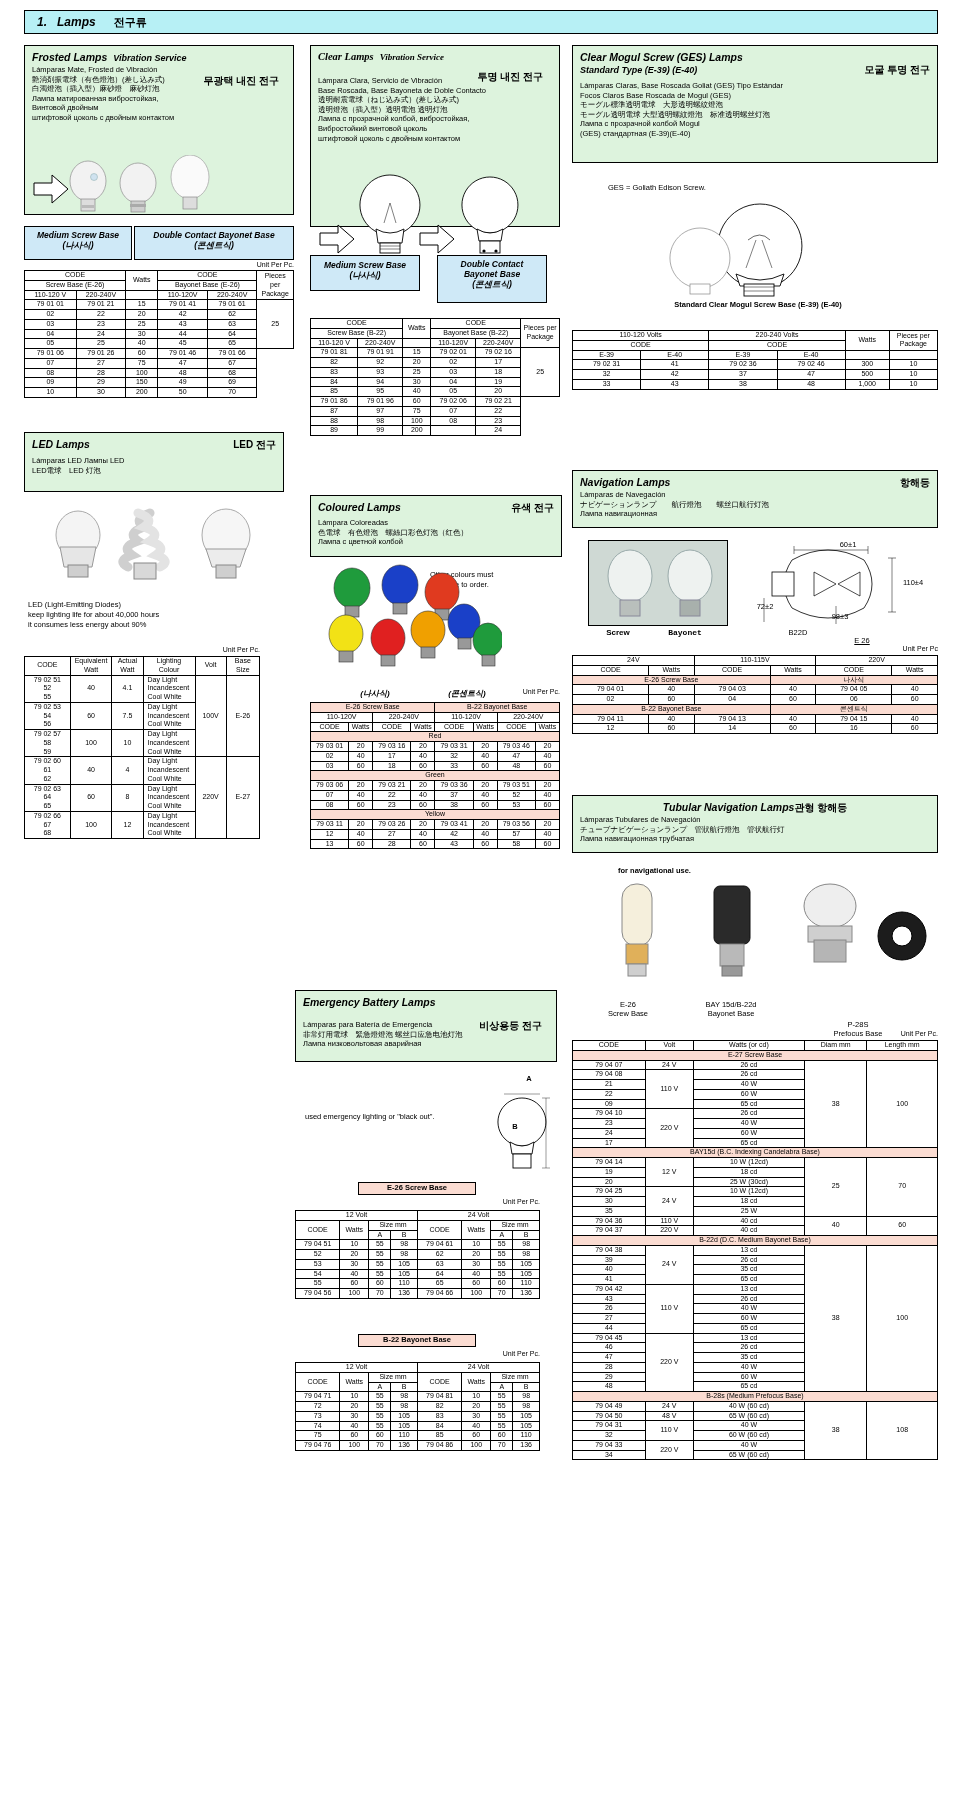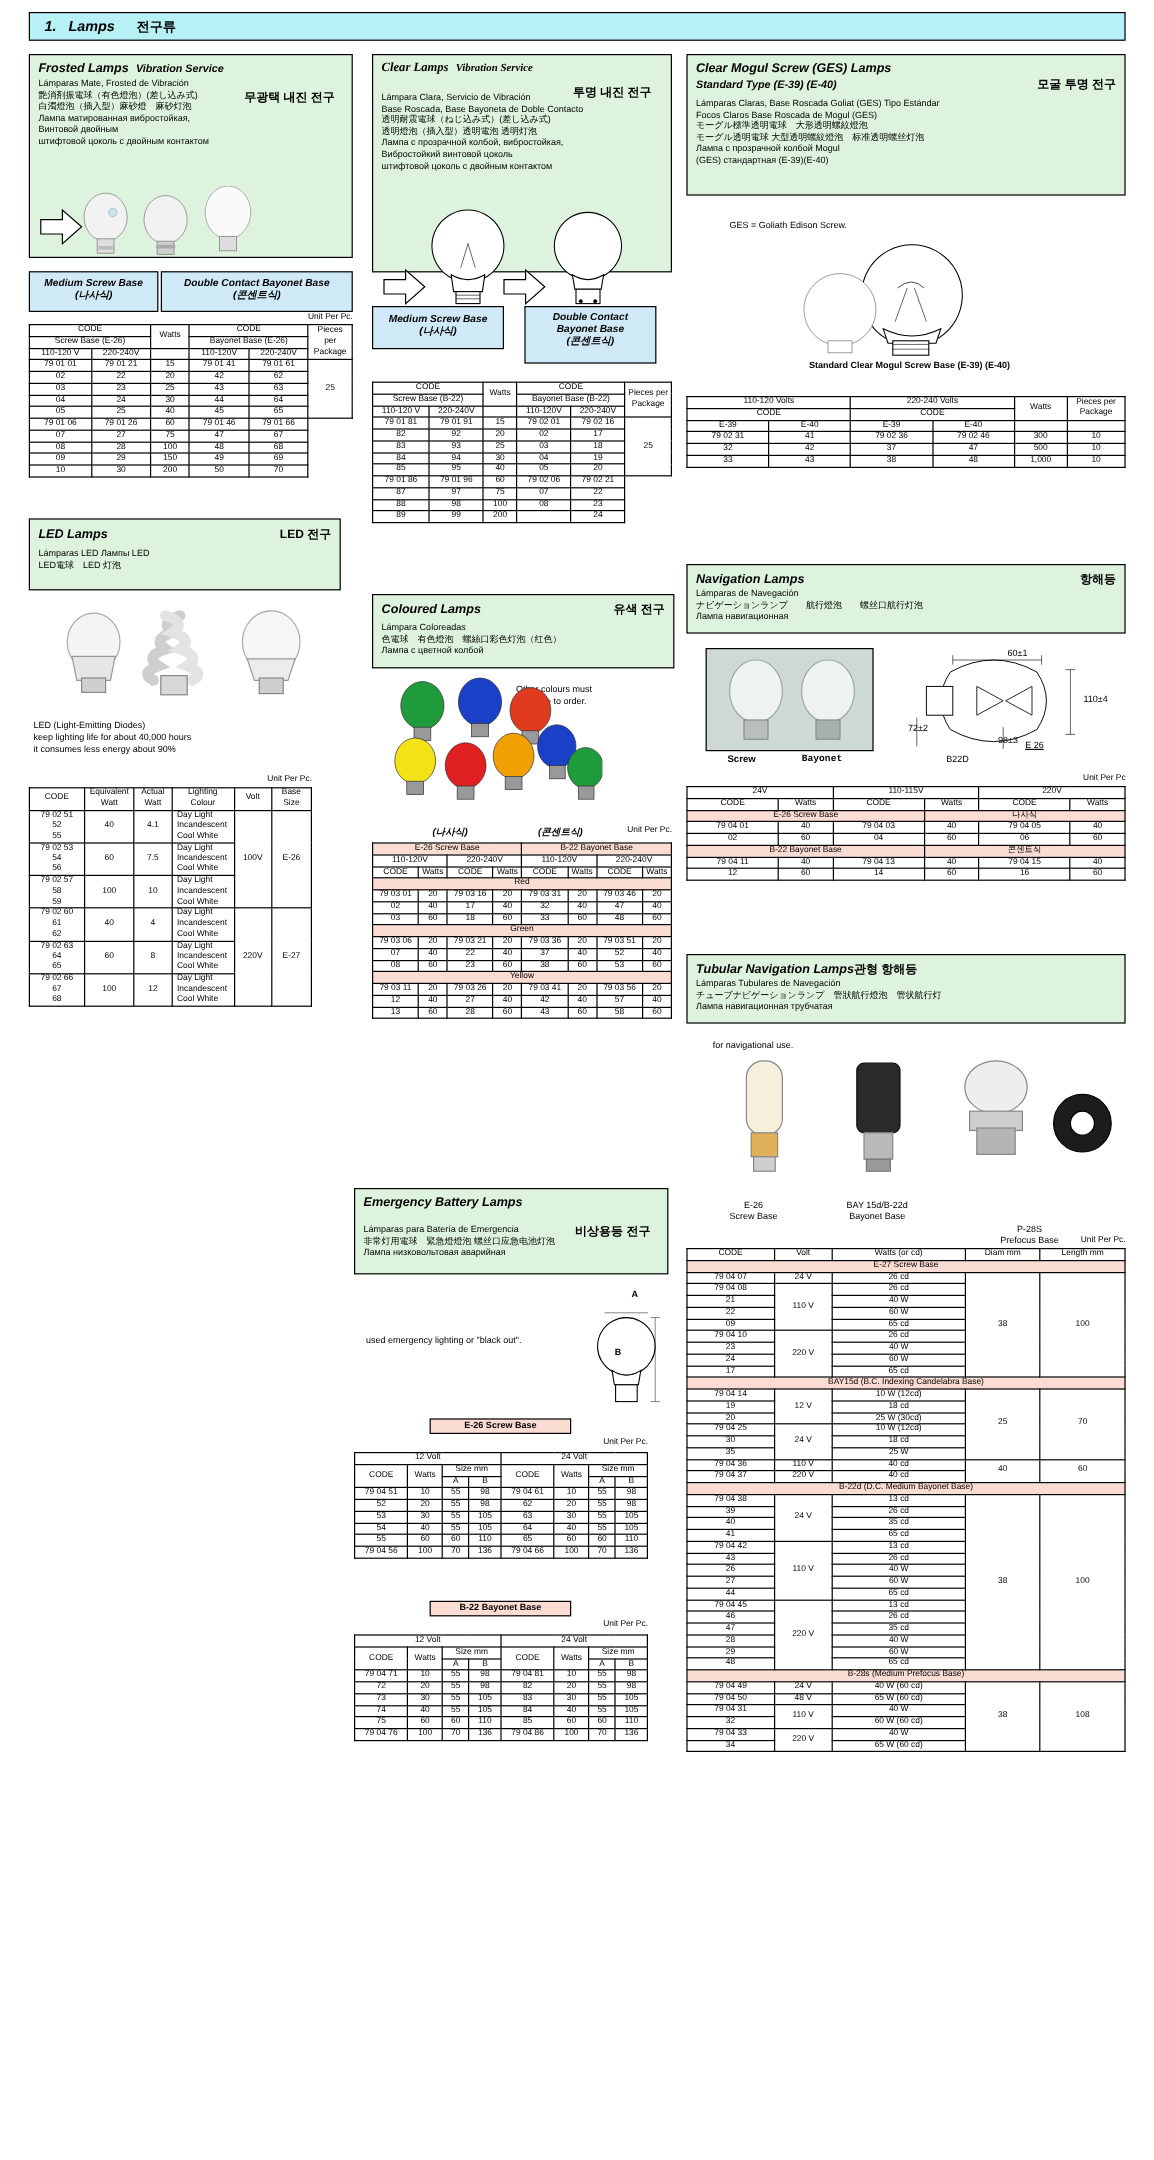--- a/index.html
+++ b/index.html
@@ -741,21 +741,21 @@
     <line x1="148" y1="20" x2="156" y2="20" stroke="#000" stroke-width="0.5"></line>
     <line x1="148" y1="74" x2="156" y2="74" stroke="#000" stroke-width="0.5"></line>
     <line x1="24" y1="60" x2="24" y2="84" stroke="#000" stroke-width="0.5"></line>
     <line x1="96" y1="68" x2="96" y2="86" stroke="#000" stroke-width="0.5"></line>
   </svg>
   <div class="cap" style="left:828px; top:540px; width:40px;">60±1</div>
   <div class="cap" style="left:890px; top:578px; width:46px;">110±4</div>
   <div class="cap" style="left:745px; top:602px; width:40px;">72±2</div>
   <div class="cap" style="left:820px; top:612px; width:40px;">98±3</div>
   <div class="cap" style="left:778px; top:628px; width:40px;">B22D</div>
-  <div class="cap" style="left:842px; top:616px; width:40px;text-decoration:underline;">E 26</div>
+  <div class="cap" style="left:842px; top:636px; width:40px;text-decoration:underline;">E 26</div>
 
   <div class="unitpc" style="left:800px; top:645px; width:138px;">Unit Per Pc</div>
 
   <table class="t" style="position:absolute; left:572px; top:655px; width:366px;">
     <tbody>
         <tr>
       <td colspan="2">24V</td>
       <td colspan="2">110-115V</td>
       <td colspan="2">220V</td>
     </tr>
@@ -805,31 +805,31 @@
       <td>14</td>
       <td>60</td>
       <td>16</td>
       <td>60</td>
     </tr>
   </tbody>
     </table>
 
   <div class="gbox" style="left:572px; top:795px; width:366px; height:58px;">
     <div class="pad">
-      <div style="display:flex; justify-content:flex-start; align-items:baseline;">
+      <div style="display:flex; justify-content:center; align-items:baseline;">
         <span class="hd">Tubular Navigation Lamps</span>
         <span class="kr-h">관형 항해등</span>
       </div>
       <div class="ln">Lámparas Tubulares de Navegación</div>
       <div class="ln">チューブナビゲーションランプ　管狀航行燈泡　管状航行灯</div>
       <div class="ln">Лампа навигационная трубчатая</div>
     </div>
   </div>
 
-  <div class="smalltxt" style="left:594px; top:866px; width:200px;">for navigational use.</div>
+  <div class="smalltxt" style="left:618px; top:866px; width:200px;font-weight:bold;">for navigational use.</div>
 
   <svg style="position:absolute; left:590px; top:880px;" width="340" height="120">
     <rect x="32" y="4" width="30" height="62" rx="14" fill="#f5efdc" stroke="#888"></rect>
     <rect x="36" y="64" width="22" height="20" fill="#e0b05a" stroke="#888"></rect>
     <rect x="38" y="84" width="18" height="12" fill="#cfcfcf" stroke="#888"></rect>
     <rect x="124" y="6" width="36" height="58" rx="6" fill="#2a2a2a" stroke="#111"></rect>
     <rect x="130" y="64" width="24" height="22" fill="#b9b9b9" stroke="#888"></rect>
     <rect x="132" y="86" width="20" height="10" fill="#999" stroke="#777"></rect>
     <ellipse cx="240" cy="26" rx="26" ry="22" fill="#eee" stroke="#888"></ellipse>
     <rect x="218" y="46" width="44" height="16" fill="#cfcfcf" stroke="#888"></rect>

